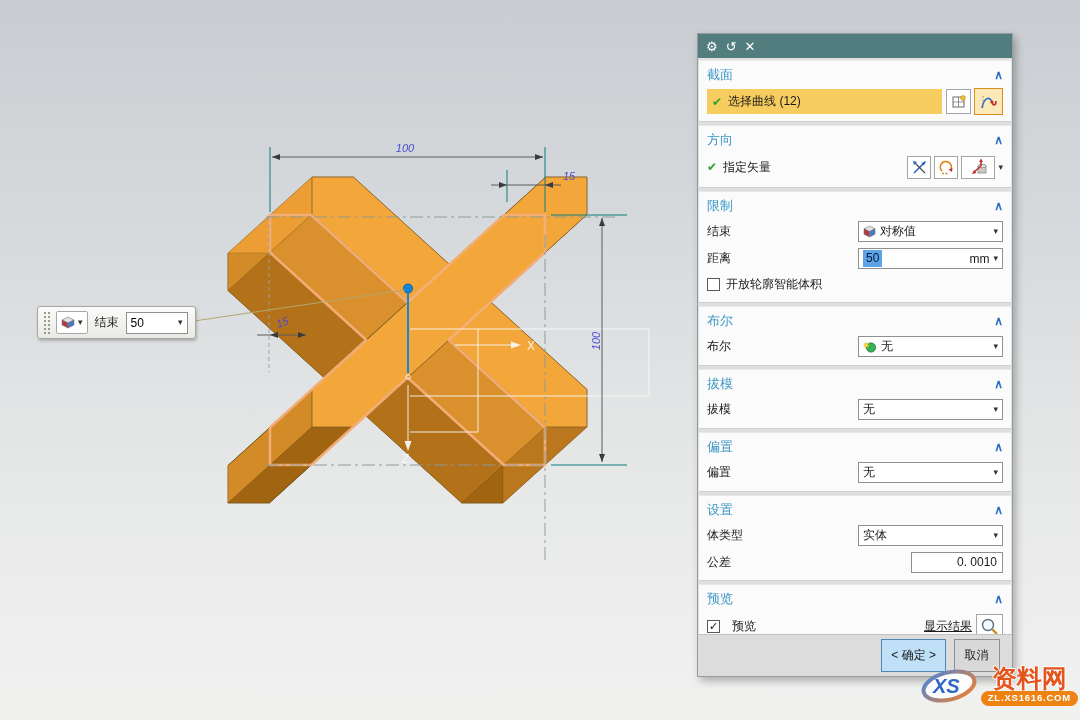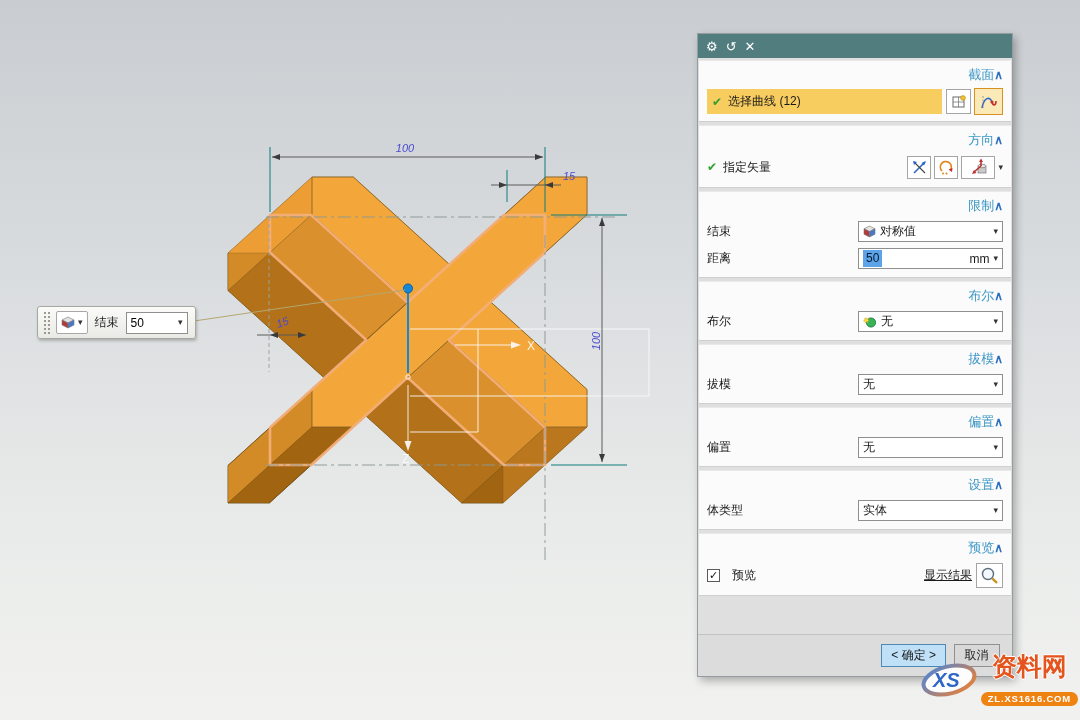--- a/index.html
+++ b/index.html
@@ -34,21 +34,21 @@
   .dialog{
     position:absolute;left:697px;top:33px;width:316px;height:644px;
     background:#dfdfdf;border:1px solid #979ca0;
     box-shadow:3px 4px 8px rgba(0,0,0,.28);
     display:flex;flex-direction:column;font-size:12px;color:#1a1a1a;z-index:4;
   }
   .titlebar{height:24px;flex:0 0 24px;background:#527d7f;color:#fff;
     display:flex;align-items:center;padding:0 8px;gap:8px;font-size:12.5px;}
   .titlebar .t{flex:1;}
   .tb-ico{cursor:pointer;font-size:13px;line-height:1;}
-  .sections{flex:1;display:flex;flex-direction:column;gap:3px;padding:2px 1px;overflow:hidden;text-align:right;}
+  .sections{flex:1;display:flex;flex-direction:column;gap:3px;padding:2px 1px;overflow:hidden;}
   .sec{background:#fbfbfb;border-top:1px solid #e9e9e9;border-bottom:1px solid #cfcfcf;
     padding:1px 8px 5px 8px;}
   .sec-head{height:25px;display:flex;align-items:center;}
   .sec-title{flex:1;font-size:13px;color:#3e97c6;}
   .chev{color:#2e6fc0;font-size:12px;font-weight:bold;cursor:pointer;}
   .row{display:flex;align-items:center;height:27px;}
   .row .lab{flex:1;display:flex;align-items:center;gap:6px;}
   .green-check{color:#2ea12e;font-size:12px;}
   .field{width:145px;height:21px;background:#fff;border:1px solid #8f8f8f;
     display:flex;align-items:center;padding:0 4px;gap:4px;font-size:12px;margin-left:14px;}
@@ -63,33 +63,33 @@
     display:flex;align-items:center;justify-content:center;cursor:pointer;}
   .vec-btn.wide{width:34px;}
   .sel-text{background:#5ca3e8;color:#041a2e;padding:0 3px;line-height:17px;}
   .checkbox{width:13px;height:13px;border:1px solid #5a5a5a;background:#fff;
     display:inline-flex;align-items:center;justify-content:center;
     font-size:11px;line-height:1;margin-right:6px;cursor:pointer;color:#111;}
   .tol-input{width:92px;height:21px;background:#fff;border:1px solid #8f8f8f;
     display:flex;align-items:center;justify-content:flex-end;padding:0 5px;}
   .footer{flex:0 0 42px;background:#dcdcdc;border-top:1px solid #c2c2c2;
     display:flex;align-items:center;justify-content:flex-end;gap:8px;padding:0 12px;}
-  .btn{height:23px;padding:0 9px;display:flex;align-items:center;font-size:12px;cursor:pointer;}
+  .btn{height:33px;padding:0 9px;display:flex;align-items:center;font-size:12px;cursor:pointer;}
   .btn.ok{background:#bfe0f7;border:1px solid #4e88b5;}
   .btn.cancel{background:#d8d8d8;border:1px solid #909090;min-width:46px;justify-content:center;padding-left:8px;}
   .preview-right{display:flex;align-items:center;gap:4px;text-decoration:underline;}
   .mag-btn{width:27px;height:25px;background:#fff;border:1px solid #a5a5a5;
     display:flex;align-items:center;justify-content:center;cursor:pointer;}
 
   
   .watermark{position:absolute;right:2px;bottom:14px;display:flex;align-items:center;gap:3px;z-index:9;}
   .wm-text{display:flex;flex-direction:column;align-items:center;}
   .wm-name{font-size:25px;font-weight:bold;color:#e4541c;line-height:1;
     text-shadow:-1px 0 #fff,1px 0 #fff,0 -1px #fff,0 1px #fff;}
-  .wm-pill{margin-top:13px;background:#ef8312;color:#fff;font-size:9.5px;font-weight:bold;
+  .wm-pill{margin-top:0;background:#ef8312;color:#fff;font-size:9.5px;font-weight:bold;
     letter-spacing:.8px;padding:1px 7px;border-radius:8px;line-height:1.3;}
 </style>
 </head>
 <body>
 
 <div class="stage">
 
   <svg width="1080" height="720" style="position:absolute;left:0;top:0">
 
     <g id="model-layer">
@@ -304,20 +304,24 @@
           <div class="lab">
               <span>距离</span>
             </div>
           <div class="field">
             <span class="sel-text">50</span>
             <span class="spacer"></span>
             <span>mm</span>
             <span class="caret">▾</span>
           </div>
         </div>
+        <div class="row" style="height:25px">
+          <span class="checkbox"></span>
+          <span>开放轮廓智能体积</span>
+        </div>
       </div>
 
       <div class="sec">
         <div class="sec-head">
           <span class="sec-title">布尔</span>
           <span class="chev">∧</span>
         </div>
         <div class="row">
           <div class="lab">
               <span>布尔</span>
@@ -374,20 +378,28 @@
           <span class="chev">∧</span>
         </div>
         <div class="row">
           <div class="lab">
               <span>体类型</span>
             </div>
           <div class="field">
             <span>实体</span>
             <span class="spacer"></span>
             <span class="caret">▾</span>
+          </div>
+        </div>
+        <div class="row" style="height:26px">
+          <div class="lab">
+              <span>公差</span>
+            </div>
+          <div class="tol-input">
+            <span>0. 0010</span>
           </div>
         </div>
       </div>
 
       <div class="sec">
         <div class="sec-head">
           <span class="sec-title">预览</span>
           <span class="chev">∧</span>
         </div>
         <div class="row" style="height:30px">

